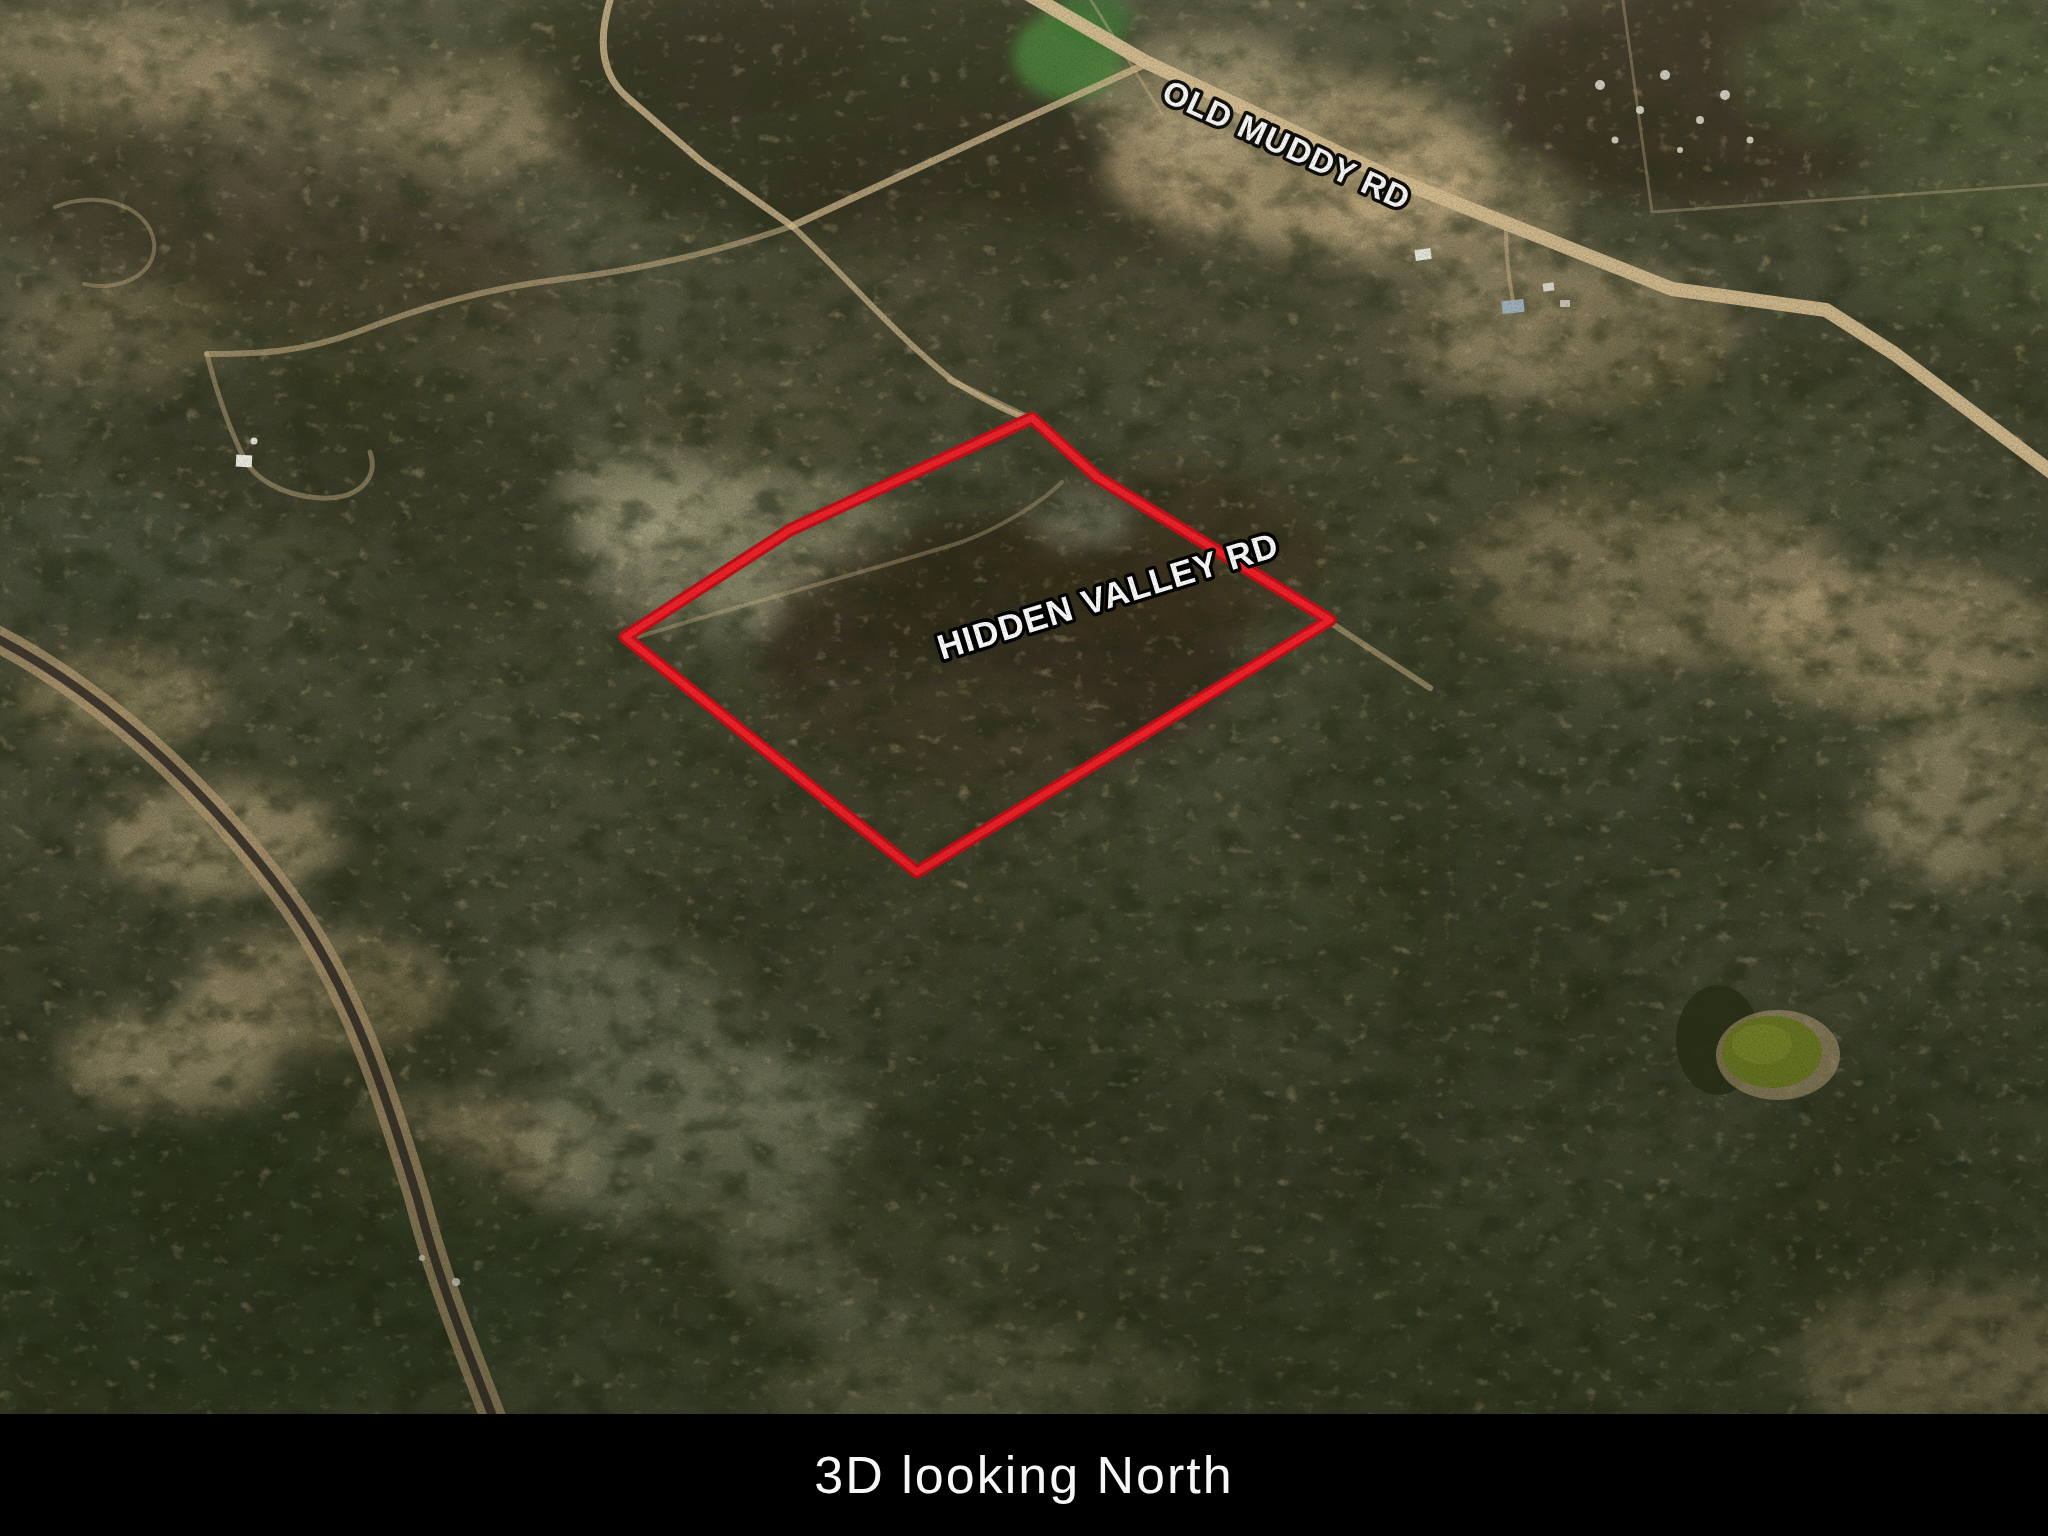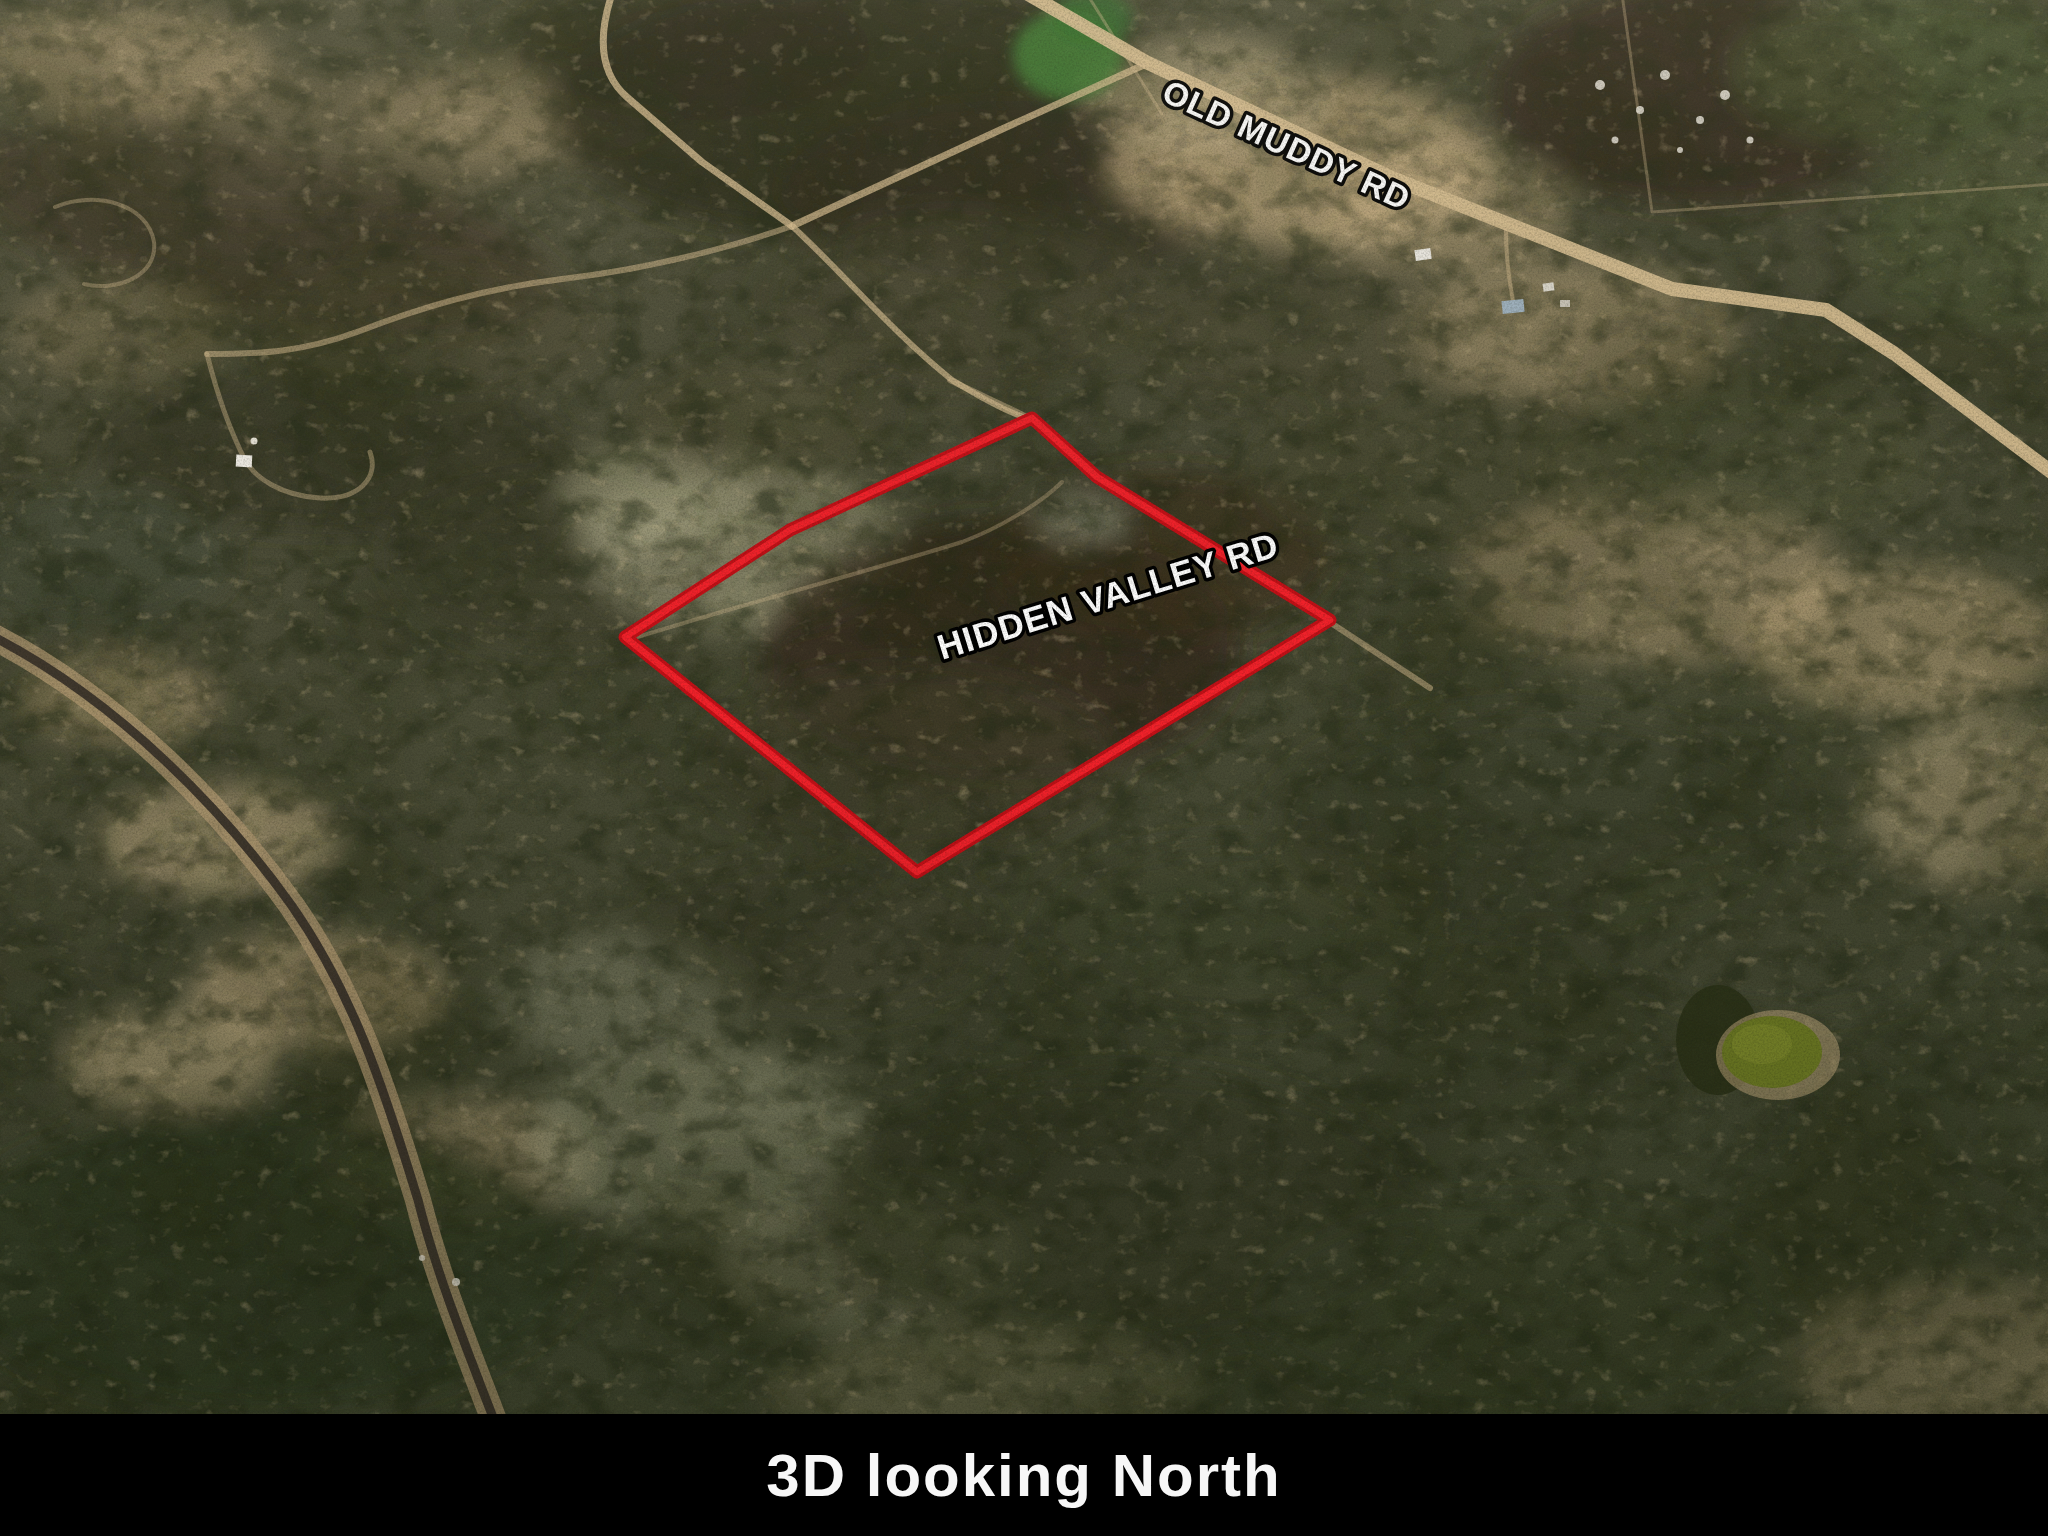--- a/index.html
+++ b/index.html
@@ -2,21 +2,21 @@
 <html style="--boundary_red: #f2212a; --boundary_red_dark: #c31017; --label_text: #ffffff; --label_stroke: #000000; --caption_bg: #000000; --caption_text: #f7f7f7; --road_tan: #d3ba8e; --rail_dark: #3a332a; --pond_green: #6e7b24;"><head>
 <meta charset="utf-8">
 <style>
   html,body{margin:0;padding:0;background:#000;}
   .stage{position:relative;width:2048px;height:1536px;overflow:hidden;background:#000;
          font-family:"Liberation Sans",sans-serif;}
   .map{position:absolute;top:0;left:0;width:2048px;height:1414px;overflow:hidden;}
   .map-svg{display:block;}
   .caption-bar{position:absolute;left:0;top:1414px;width:2048px;height:122px;
                background:var(--caption_bg,#000);display:flex;align-items:center;justify-content:center;}
-  .caption-text{color:var(--caption_text,#fff);font-size:60px;font-weight:700;letter-spacing:2px;}
+  .caption-text{color:var(--caption_text,#fff);font-size:52px;font-weight:400;letter-spacing:2px;}
   .road-label{fill:var(--label_text,#fff);stroke:var(--label_stroke,#000);stroke-width:7px;
               paint-order:stroke;stroke-linejoin:round;font-weight:800;
               font-family:"Liberation Sans",sans-serif;letter-spacing:1px;}
   .boundary-outer{fill:none;stroke:var(--boundary_red_dark,#c31017);stroke-width:13;
                   stroke-linejoin:round;stroke-linecap:round;}
   .boundary-inner{fill:none;stroke:var(--boundary_red,#f2212a);stroke-width:6.5;
                   stroke-linejoin:round;stroke-linecap:round;}
   .road{fill:none;stroke:var(--road_tan,#d3ba8e);stroke-linecap:round;stroke-linejoin:round;}
   .rail-casing{fill:none;stroke:#b59b74;stroke-width:26;opacity:.7;}
   .rail-line{fill:none;stroke:var(--rail_dark,#3a332a);stroke-width:9;opacity:.95;}

